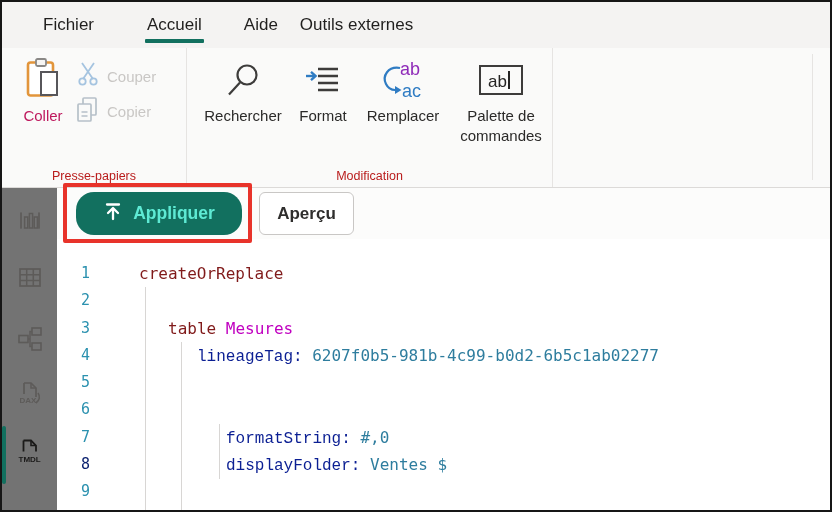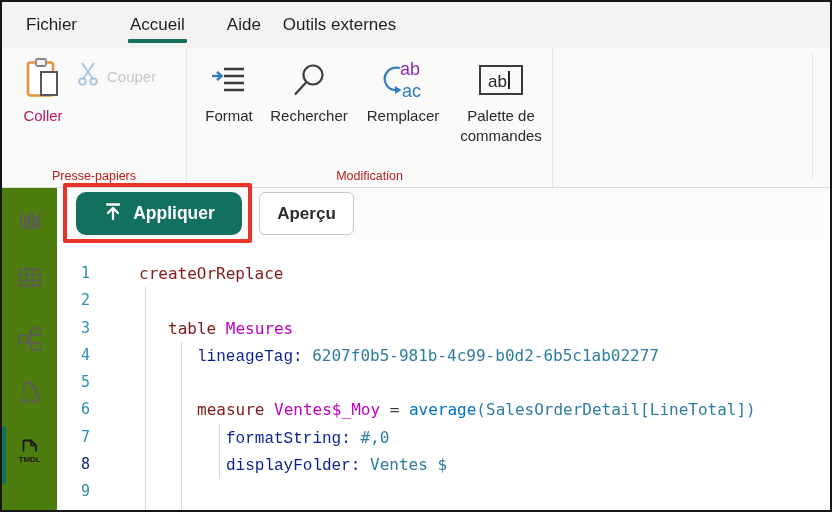--- a/index.html
+++ b/index.html
@@ -1,21 +1,21 @@
 <!DOCTYPE html>
 <html style="--accent: #12705f; --annotation-red: #e8332a; --tok-kw: #801a1a; --tok-name: #c000c0; --tok-prop: #0b1f93; --tok-val: #2e7d9e; --tok-fn: #0070c1; --tok-op: #3b3a39; --linenum: #2b91af; --linenum-active: #0b216f; --paste-orange: #e2953b; --disabled-blue: #a5c4e0; --replace-purple: #8f2bb8; --replace-blue: #2f7cc3;"><head>
 <meta charset="utf-8">
 <style>
   html,body{margin:0;padding:0;background:#fff;}
   .frame{position:relative;width:832px;height:512px;border:2px solid #161616;box-sizing:border-box;
          background:#fff;overflow:hidden;font-family:"Liberation Sans",sans-serif;}
 
   
   .menubar{position:absolute;left:0;top:0;width:100%;height:46px;background:#f4f3f2;
-           display:flex;align-items:center;padding-left:24px;box-sizing:border-box;}
+           display:flex;align-items:center;padding-left:41px;box-sizing:border-box;}
   .menu-item{font-size:17px;color:#201f1e;cursor:default;}
   .menu-item.m1{margin-left:53px;font-weight:normal;position:relative;}
   .menu-item.m2{margin-left:42px;}
   .menu-item.m3{margin-left:22px;}
   .menu-item.m1::after{content:"";position:absolute;left:-2px;right:-2px;bottom:-8px;height:4px;
                        background:var(--accent);border-radius:1px;}
 
   
   .ribbon{position:absolute;top:46px;left:0;width:100%;height:139px;background:#fafaf9;
           border-bottom:1px solid #dcdad8;box-sizing:content-box;}
@@ -31,30 +31,30 @@
   .b-couper{left:74px;top:13px;}
   .b-copier{left:71px;top:47px;}
   .rg2-row{display:flex;padding:6px 0 0 10px;gap:2px;}
   .big-btn{display:flex;flex-direction:column;align-items:center;}
   .big-btn .ic{height:52px;display:flex;align-items:center;justify-content:center;}
   .big-btn .lbl{font-size:15px;color:#2b2a29;text-align:center;line-height:1.35;}
   .w1{width:64px}.w2{width:92px}.w3{width:92px}.w4{width:100px}
   .ribbon-end-divider{position:absolute;left:810px;top:6px;height:126px;width:1px;background:#e6e4e2;}
 
   
-  .sidebar{position:absolute;left:0;top:186px;width:55px;bottom:0;background:#4d7c0f;}
+  .sidebar{position:absolute;left:0;top:186px;width:55px;bottom:0;background:#737373;}
   .side-item{position:absolute;left:14px;width:28px;height:28px;}
   .s1{top:19px}.s2{top:76px}.s3{top:137px}.s4{top:192px}.s5{top:250px}
   .side-sel{position:absolute;left:0;top:238px;width:4px;height:58px;background:var(--accent);border-radius:2px;}
 
   
   .strip{position:absolute;left:55px;top:186px;right:0;height:51px;background:#fcfcfb;
          border-bottom:1px solid #e8e6e4;}
   .btn-apply{position:absolute;left:19px;top:4px;width:166px;height:43px;background:var(--accent);
-             border:none;border-radius:10px;color:#ffffff;font-weight:bold;font-size:17.5px;
+             border:none;border-radius:18px;color:#5eead4;font-weight:bold;font-size:17.5px;
              display:flex;align-items:center;justify-content:center;gap:10px;
              font-family:"Liberation Sans",sans-serif;cursor:pointer;}
   .btn-preview{position:absolute;left:202px;top:4px;width:95px;height:43px;background:#fff;
                border:1px solid #c9c7c5;border-radius:6px;font-weight:bold;font-size:17px;color:#2f2e2d;
                display:flex;align-items:center;justify-content:center;
                font-family:"Liberation Sans",sans-serif;cursor:pointer;}
 
   
   .red-box{position:absolute;left:61px;top:181px;width:189px;height:60px;
            border:4px solid var(--annotation-red);box-sizing:border-box;border-radius:2px;z-index:50;}
@@ -104,43 +104,53 @@
       <div class="small-btn b-couper">
         <span>
           <svg width="24" height="26" viewBox="0 0 24 26">
             <path d="M6,2 L17,18 M18,2 L7,18" stroke="#a5c4e0" stroke-width="1.8" fill="none"></path>
             <circle cx="6.5" cy="20.5" r="3.2" stroke="#a5c4e0" stroke-width="1.8" fill="none"></circle>
             <circle cx="17.5" cy="20.5" r="3.2" stroke="#a5c4e0" stroke-width="1.8" fill="none"></circle>
           </svg>
         </span>
         <span class="lbl">Couper</span>
       </div>
+      <div class="small-btn b-copier">
+        <span>
+          <svg width="27" height="28" viewBox="0 0 27 28">
+            <rect x="10" y="3" width="13" height="17" rx="1" fill="#fafaf9" stroke="#b6c0c9" stroke-width="1.7"></rect>
+            <rect x="5" y="9" width="13" height="17" rx="1" fill="#fafaf9" stroke="#b6c0c9" stroke-width="1.7"></rect>
+            <path d="M8.5,17 h6 M8.5,21 h6" stroke="#b6c0c9" stroke-width="1.5"></path>
+          </svg>
+        </span>
+        <span class="lbl">Copier</span>
+      </div>
       <div class="group-label">Presse-papiers</div>
     </div>
 
     <div class="rgroup rg2">
       <div class="rg2-row">
+        <div class="big-btn w2">
+          <span class="ic">
+            <svg width="32" height="34" viewBox="0 0 32 34">
+              <circle cx="20" cy="12" r="9.5" stroke="#3d3c3b" stroke-width="2.2" fill="none"></circle>
+              <path d="M13,19.5 L2,31.5" stroke="#3d3c3b" stroke-width="2.2"></path>
+            </svg>
+          </span>
+          <div class="lbl">Rechercher</div>
+        </div>
         <div class="big-btn w1">
           <span class="ic">
             <svg width="36" height="30" viewBox="0 0 36 30">
               <path d="M13,4 h20 M13,11 h20 M13,18 h20 M13,25 h20" stroke="#3d3c3b" stroke-width="2.4"></path>
               <path d="M1,11 h8" stroke="#2f7cc3" stroke-width="2.4"></path>
               <path d="M6,6.8 L10.6,11 L6,15.2" stroke="#2f7cc3" stroke-width="2.4" fill="none"></path>
             </svg>
           </span>
           <div class="lbl">Format</div>
-        </div>
-        <div class="big-btn w2">
-          <span class="ic">
-            <svg width="32" height="34" viewBox="0 0 32 34">
-              <circle cx="20" cy="12" r="9.5" stroke="#3d3c3b" stroke-width="2.2" fill="none"></circle>
-              <path d="M13,19.5 L2,31.5" stroke="#3d3c3b" stroke-width="2.2"></path>
-            </svg>
-          </span>
-          <div class="lbl">Rechercher</div>
         </div>
         <div class="big-btn w3">
           <span class="ic">
             <svg width="48" height="44" viewBox="0 0 48 44">
               <text x="21" y="17" font-family="Liberation Sans,sans-serif" font-size="18" fill="#8f2bb8">ab</text>
               <text x="23" y="39" font-family="Liberation Sans,sans-serif" font-size="18" fill="#2f7cc3">ac</text>
               <path d="M21,10 C9,8 3,18 7,26 C9,30 12,32 16,32" stroke="#2f7cc3" stroke-width="2.2" fill="none"></path>
               <path d="M16,28 L22.5,32 L16,36 Z" fill="#2f7cc3"></path>
             </svg>
           </span>
@@ -235,21 +245,21 @@
   <div class="editor">
     <div class="guide g1"></div>
     <div class="guide g2"></div>
     <div class="guide g3"></div>
     <div id="code-lines">
         <div class="code-line"><span class="ln">1</span><span style="padding-left: 0px;"><span class="tk-kw">createOrReplace</span></span></div>
         <div class="code-line"><span class="ln">2</span><span style="padding-left: 0px;"></span></div>
         <div class="code-line"><span class="ln">3</span><span style="padding-left: 29px;"><span class="tk-kw">table </span><span class="tk-name">Mesures</span></span></div>
         <div class="code-line"><span class="ln">4</span><span style="padding-left: 58px;"><span class="tk-prop">lineageTag: </span><span class="tk-val">6207f0b5-981b-4c99-b0d2-6b5c1ab02277</span></span></div>
         <div class="code-line"><span class="ln">5</span><span style="padding-left: 0px;"></span></div>
-        <div class="code-line"><span class="ln">6</span><span style="padding-left: 58px;"><span class="tk-kw">measure </span><span class="tk-name">Ventes$_Moy </span><span class="tk-op">= </span><span class="tk-fn">average</span><span class="tk-val">(SalesOrderDetail[LineTotal])</span></span></div>
+        <div class="code-line"><span class="ln">6</span></div>
         <div class="code-line"><span class="ln">7</span><span style="padding-left: 87px;"><span class="tk-prop">formatString: </span><span class="tk-val">#,0</span></span></div>
         <div class="code-line"><span class="ln active">8</span><span style="padding-left: 87px;"><span class="tk-prop">displayFolder: </span><span class="tk-val">Ventes $</span></span></div>
         <div class="code-line"><span class="ln">9</span><span style="padding-left: 0px;"></span></div>
         <div class="code-line"><span class="ln">10</span><span style="padding-left: 0px;"></span></div>
       </div>
   </div>
 
 </div>
 
 </body></html>

